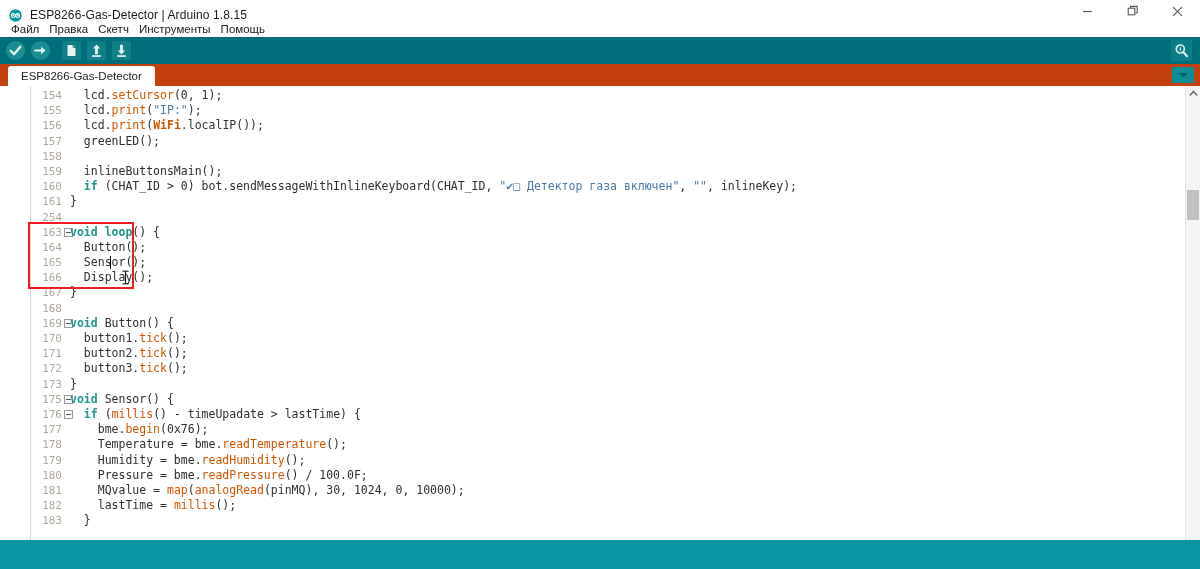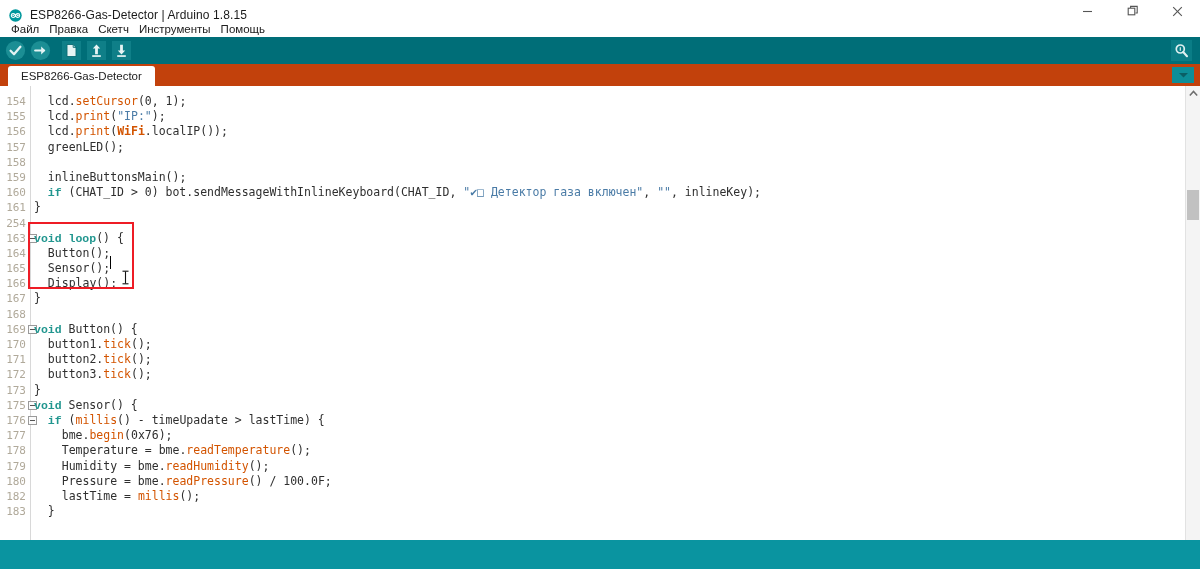--- a/index.html
+++ b/index.html
@@ -73,44 +73,44 @@
   
   .editor {
     position: absolute; left: 0; top: 86px; width: 1200px; height: 454px;
     background: #ffffff; overflow: hidden;
   }
   .gutter-line {
     position: absolute; left: 30px; top: 0; width: 1px; height: 454px;
     background: #d8d8d8;
   }
   .codearea {
-    position: absolute; left: 0; top: 8px; width: 1178px;
+    position: absolute; left: 0; top: 2px; width: 1178px;
     font-family: "DejaVu Sans Mono", "Liberation Mono", monospace;
-    font-size: 11.5px; line-height: 15.2px;
+    font-size: 11.5px; line-height: 15.2px; padding-left: 36px;
   }
   .cline { position: relative; height: 15.2px; white-space: pre; }
   .lnum {
     position: absolute; left: 0; top: 0; width: 26px; text-align: right;
     color: #b0a99a; font-size: 11px;
     font-family: "DejaVu Sans Mono", "Liberation Mono", monospace;
   }
   .fold {
     position: absolute; left: 28px; top: 3px; width: 9px; height: 9px;
     border: 1px solid #9a9a9a; background: #fbfbfb;
   }
   .fold::before {
     content: ""; position: absolute; left: 1px; top: 3px; width: 5px; height: 1px;
     background: #555;
   }
   .ctext {
     position: absolute; left: 34px; top: 0; white-space: pre;
     color: #2f2f2f;
   }
   
-  .kw   { color: #21968f; font-weight: bold; font-family: Liberation Mono, monospace; }     
+  .kw   { color: #21968f; font-weight: bold; }     
   .fn   { color: #d35400; }                         
   .str  { color: #4a7ba6; }                         
   .cls  { color: #d35400; font-weight: bold; }      
   .plain{ color: #2f2f2f; }
 
   
   .redbox {
     position: absolute; border: 2px solid #ee1c25; pointer-events: none;
   }
   
@@ -272,20 +272,21 @@
         <div class="cline"><span class="lnum">170</span><span class="ctext">  <span class="plain">button1.</span><span class="fn">tick</span><span class="plain">();</span></span></div>
         <div class="cline"><span class="lnum">171</span><span class="ctext">  <span class="plain">button2.</span><span class="fn">tick</span><span class="plain">();</span></span></div>
         <div class="cline"><span class="lnum">172</span><span class="ctext">  <span class="plain">button3.</span><span class="fn">tick</span><span class="plain">();</span></span></div>
         <div class="cline"><span class="lnum">173</span><span class="ctext"><span class="plain">}</span></span></div>
         <div class="cline"><span class="lnum">175</span><span class="fold"></span><span class="ctext"><span class="kw">void</span><span class="plain"> Sensor() {</span></span></div>
         <div class="cline"><span class="lnum">176</span><span class="fold"></span><span class="ctext">  <span class="kw">if</span><span class="plain"> (</span><span class="fn">millis</span><span class="plain">() - timeUpadate &gt; lastTime) {</span></span></div>
         <div class="cline"><span class="lnum">177</span><span class="ctext">    <span class="plain">bme.</span><span class="fn">begin</span><span class="plain">(0x76);</span></span></div>
         <div class="cline"><span class="lnum">178</span><span class="ctext">    <span class="plain">Temperature = bme.</span><span class="fn">readTemperature</span><span class="plain">();</span></span></div>
         <div class="cline"><span class="lnum">179</span><span class="ctext">    <span class="plain">Humidity = bme.</span><span class="fn">readHumidity</span><span class="plain">();</span></span></div>
         <div class="cline"><span class="lnum">180</span><span class="ctext">    <span class="plain">Pressure = bme.</span><span class="fn">readPressure</span><span class="plain">() / 100.0F;</span></span></div>
+        <div class="cline"><span class="lnum">181</span><span class="ctext">    <span class="plain">MQvalue = </span><span class="fn">map</span><span class="plain">(</span><span class="fn">analogRead</span><span class="plain">(pinMQ), 30, 1024, 0, 10000);</span></span></div>
         <div class="cline"><span class="lnum">182</span><span class="ctext">    <span class="plain">lastTime = </span><span class="fn">millis</span><span class="plain">();</span></span></div>
         <div class="cline"><span class="lnum">183</span><span class="ctext">  <span class="plain">}</span></span></div>
       </div>
 
     <div class="redbox" id="redbox" style="left: 28px; top: 135.8px; width: 106px; height: 66.8px;"></div>
 
     <div class="caret" id="caret" style="left: 110.12px; top: 170.2px; height: 13.2px;"></div>
 
     <div class="ibeam" id="ibeam" style="left: 121.192px; top: 184.4px;">
       <svg width="9" height="15" viewBox="0 0 9 15">

